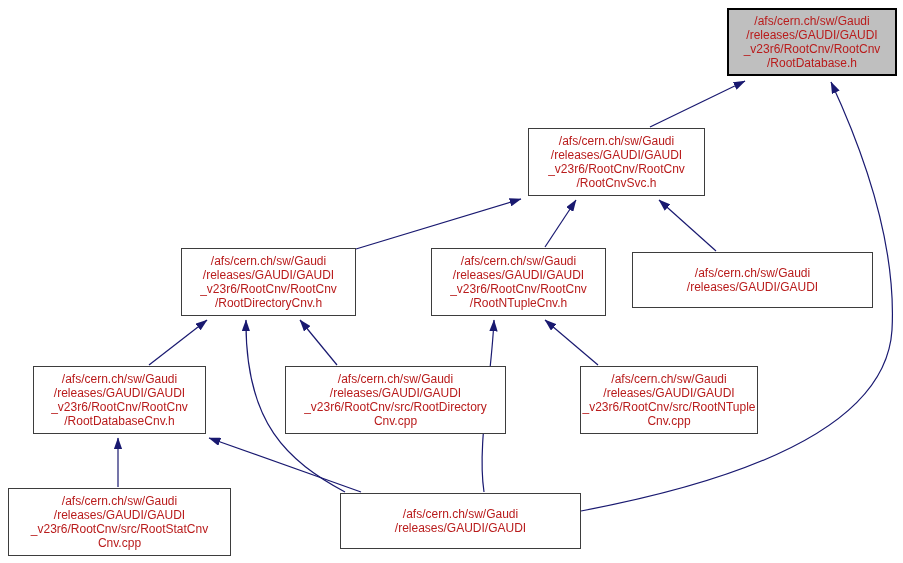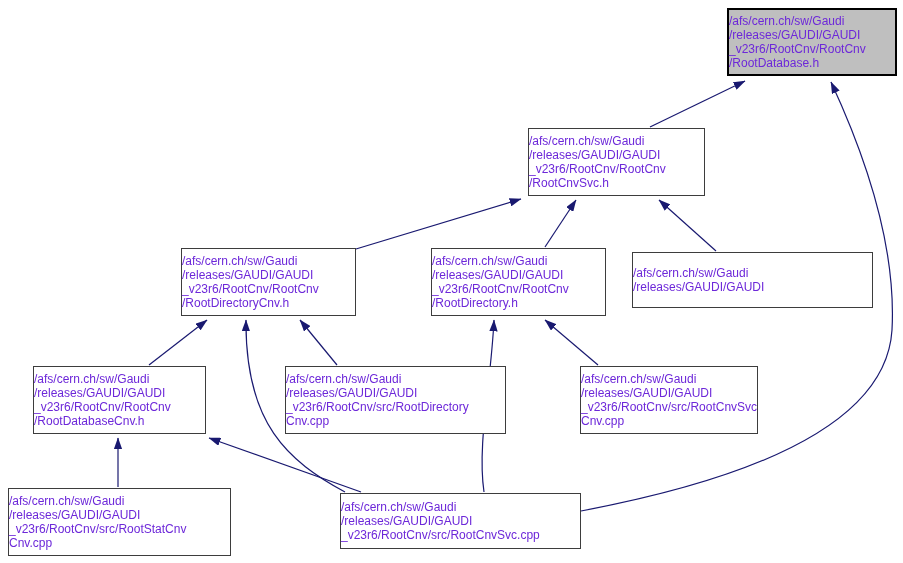--- a/index.html
+++ b/index.html
@@ -27,26 +27,26 @@
     stroke: #191970;
     stroke-width: 1.2;
   }
   .node {
     position: absolute;
     box-sizing: border-box;
     background: #ffffff;
     border: 1px solid #3d3d3d;
     display: flex;
     flex-direction: column;
-    align-items: flex-start;
+    align-items: center;
     justify-content: center;
     text-align: center;
     font-size: 12px;
     line-height: 14px;
-    color: #6d28d9;
+    color: #b91c1c;
     white-space: nowrap;
   }
   .node.current {
     background: #bfbfbf;
     border: 2px solid #000000;
   }
   .node .line {
     display: block;
   }
 </style>
@@ -93,21 +93,21 @@
     <span class="line">/afs/cern.ch/sw/Gaudi</span>
     <span class="line">/releases/GAUDI/GAUDI</span>
     <span class="line">_v23r6/RootCnv/RootCnv</span>
     <span class="line">/RootDirectoryCnv.h</span>
   </div>
 
   <div class="node" style="left:431px; top:248px; width:175px; height:68px;">
     <span class="line">/afs/cern.ch/sw/Gaudi</span>
     <span class="line">/releases/GAUDI/GAUDI</span>
     <span class="line">_v23r6/RootCnv/RootCnv</span>
-    <span class="line">/RootDirectory.h</span>
+    <span class="line">/RootNTupleCnv.h</span>
   </div>
 
   <div class="node" style="left:632px; top:252px; width:241px; height:56px;">
     <span class="line">/afs/cern.ch/sw/Gaudi</span>
     <span class="line">/releases/GAUDI/GAUDI</span>
   </div>
 
   <div class="node" style="left:33px; top:366px; width:173px; height:68px;">
     <span class="line">/afs/cern.ch/sw/Gaudi</span>
     <span class="line">/releases/GAUDI/GAUDI</span>
@@ -118,30 +118,29 @@
   <div class="node" style="left:285px; top:366px; width:221px; height:68px;">
     <span class="line">/afs/cern.ch/sw/Gaudi</span>
     <span class="line">/releases/GAUDI/GAUDI</span>
     <span class="line">_v23r6/RootCnv/src/RootDirectory</span>
     <span class="line">Cnv.cpp</span>
   </div>
 
   <div class="node" style="left:580px; top:366px; width:178px; height:68px;">
     <span class="line">/afs/cern.ch/sw/Gaudi</span>
     <span class="line">/releases/GAUDI/GAUDI</span>
-    <span class="line">_v23r6/RootCnv/src/RootCnvSvc</span>
+    <span class="line">_v23r6/RootCnv/src/RootNTuple</span>
     <span class="line">Cnv.cpp</span>
   </div>
 
   <div class="node" style="left:8px; top:488px; width:223px; height:68px;">
     <span class="line">/afs/cern.ch/sw/Gaudi</span>
     <span class="line">/releases/GAUDI/GAUDI</span>
     <span class="line">_v23r6/RootCnv/src/RootStatCnv</span>
     <span class="line">Cnv.cpp</span>
   </div>
 
   <div class="node" style="left:340px; top:493px; width:241px; height:56px;">
     <span class="line">/afs/cern.ch/sw/Gaudi</span>
     <span class="line">/releases/GAUDI/GAUDI</span>
-    <span class="line">_v23r6/RootCnv/src/RootCnvSvc.cpp</span>
   </div>
 
 </div>
 
 </body></html>

